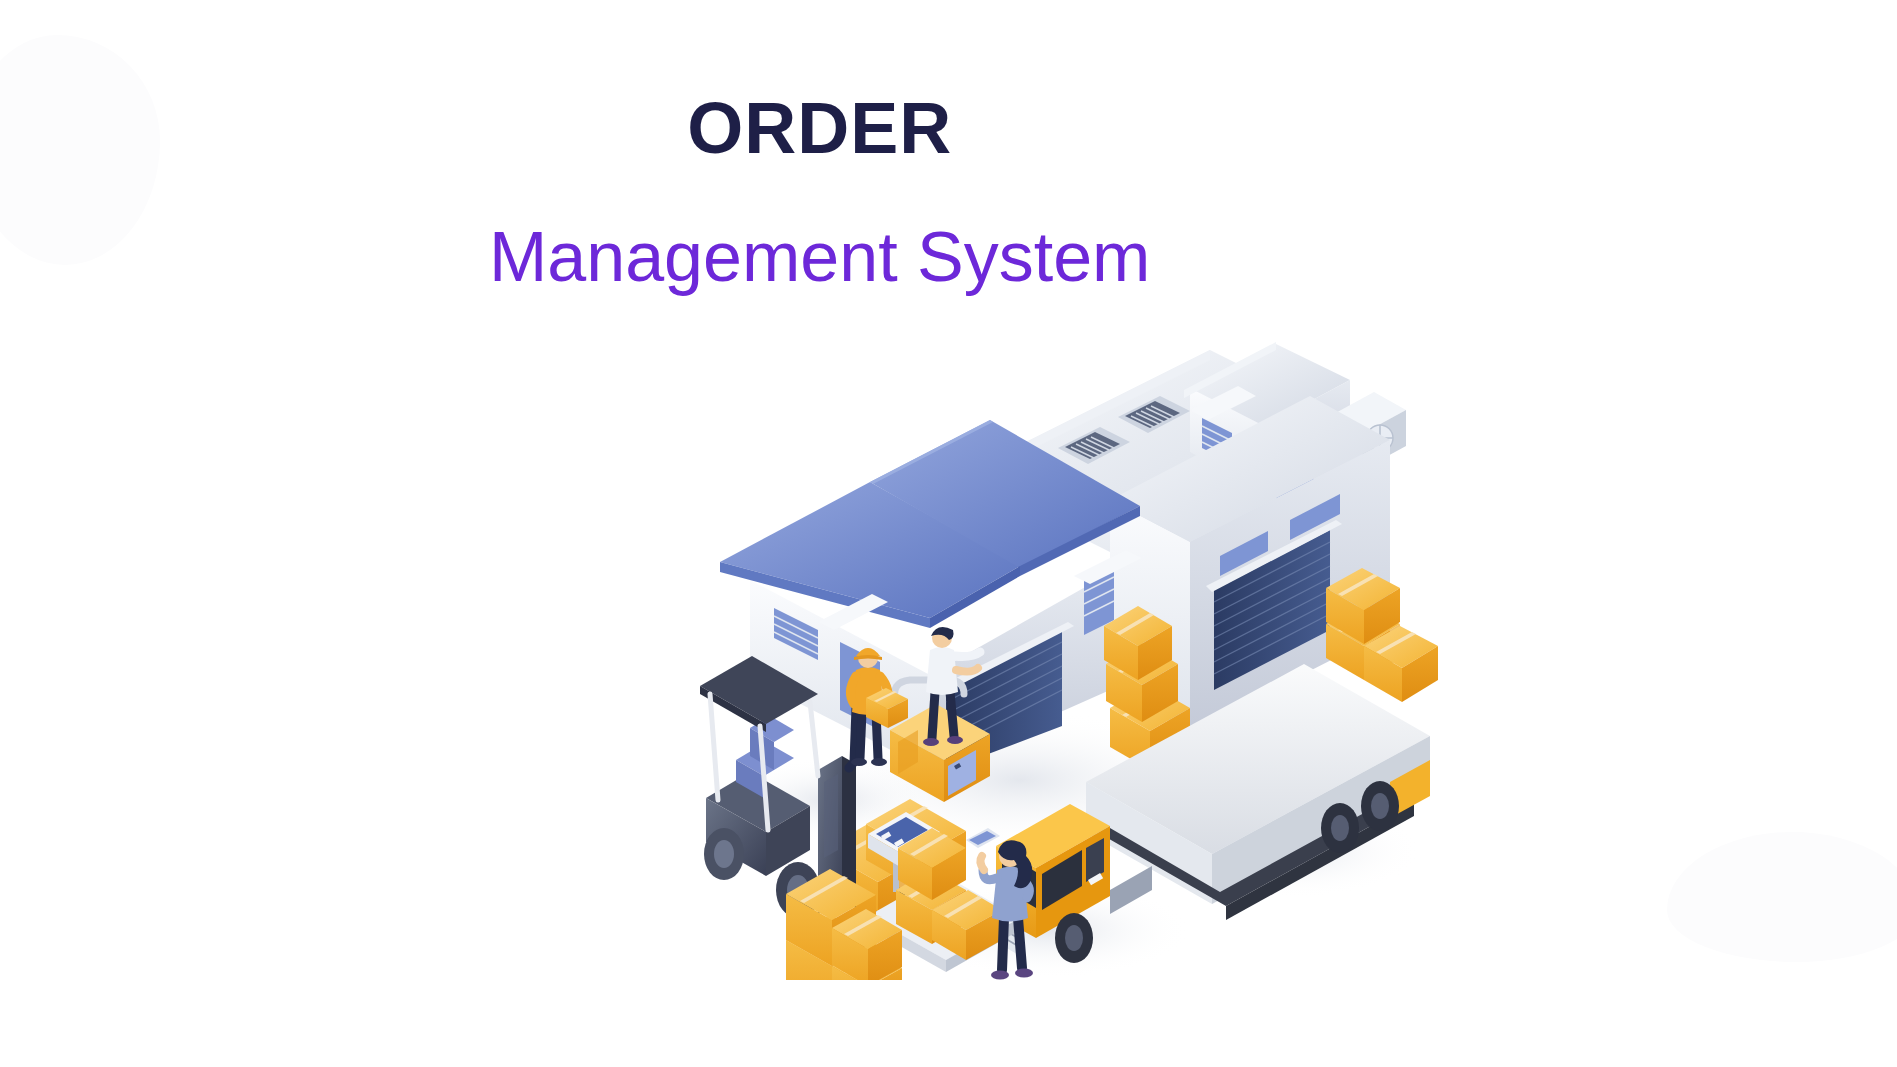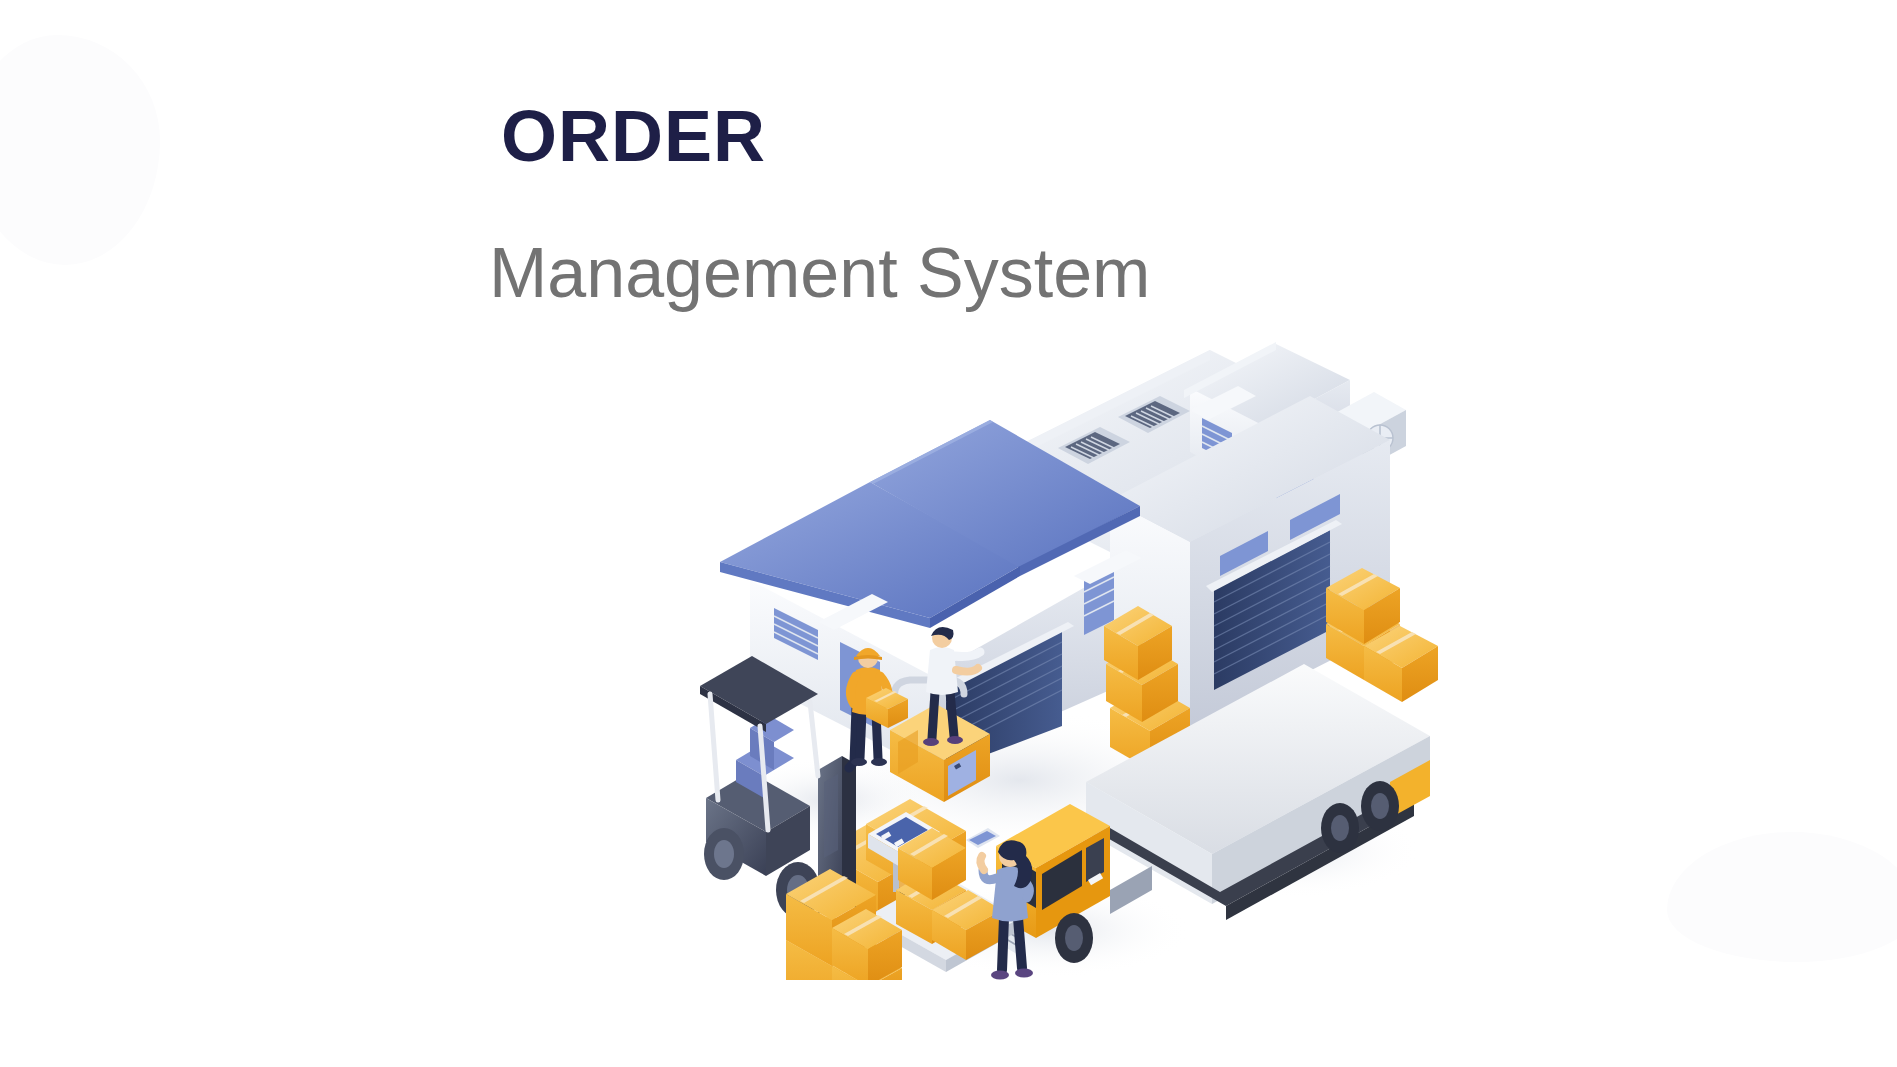--- a/index.html
+++ b/index.html
@@ -18,29 +18,30 @@
   .wm-br{right:-20px;bottom:105px;width:250px;height:130px;border-radius:50% 50% 48% 52%/60% 60% 40% 40%;}
 
   
   .headings{position:absolute;left:489px;top:88px;}
   .title-main{
     font-size:72px;
     font-weight:bold;
     letter-spacing:1px;
     line-height:1;
     color:#1e1f47;
-    margin:12px;
+    margin:4px;
     white-space:nowrap;
+    text-align:center;
   }
   .title-sub{
     font-size:70px;
     font-weight:400;
     letter-spacing:0px;
     line-height:1;
-    color:#737373;
+    color:#6d28d9;
     margin:0;
     padding-top:54px;
     white-space:nowrap;
   }
 
   
   .illus{position:absolute;left:690px;top:330px;width:790px;height:650px;}
   .illus svg{display:block;width:790px;height:650px;}
 </style>
 </head>

